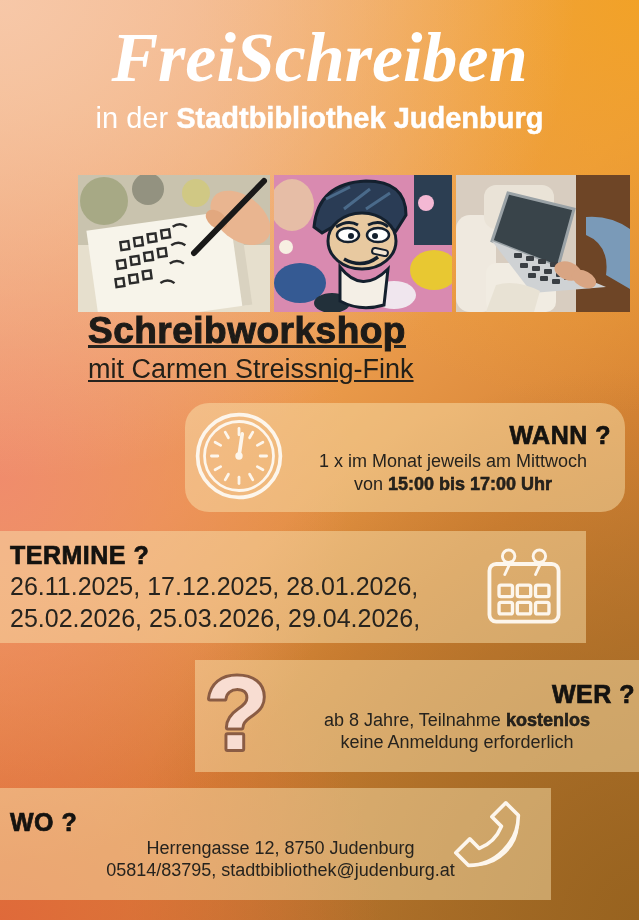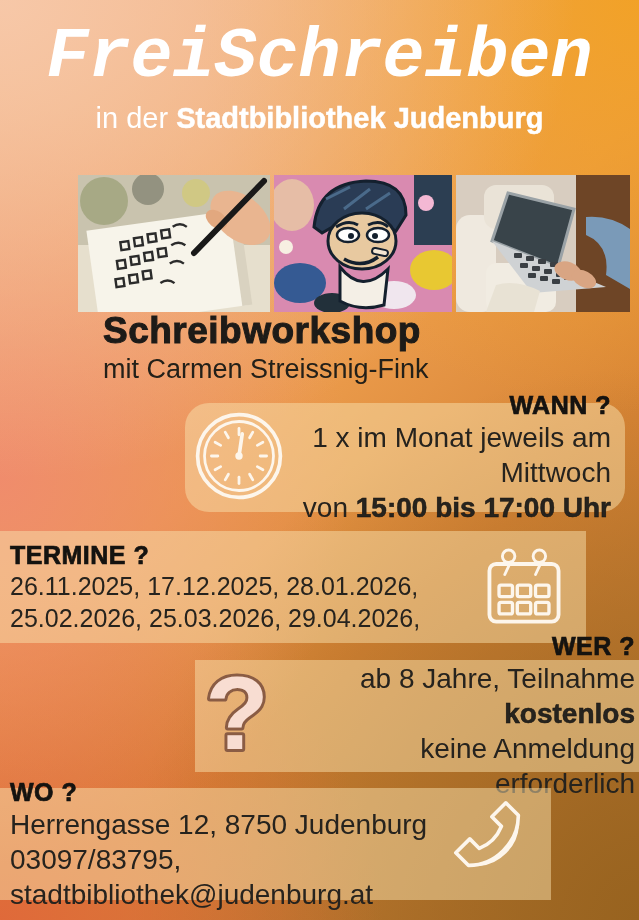--- a/index.html
+++ b/index.html
@@ -9,52 +9,52 @@
     background:
       radial-gradient(90% 52% at 0% 0%, rgba(247,201,170,.95), rgba(247,201,170,0) 100%),
       radial-gradient(70% 45% at 100% 0%, rgba(242,162,37,.95), rgba(242,162,37,0) 100%),
       radial-gradient(55% 42% at 0% 52%, rgba(240,138,110,.9), rgba(240,138,110,0) 100%),
       radial-gradient(60% 38% at 0% 100%, rgba(224,104,58,.95), rgba(224,104,58,0) 100%),
       radial-gradient(80% 60% at 100% 100%, rgba(152,99,31,1), rgba(152,99,31,0) 100%),
       linear-gradient(140deg,#f2b183 0%,#ea9a4a 45%,#d78435 65%,#b27430 100%);
   }
   .title{
     position:absolute;top:18px;left:0;width:100%;text-align:center;
-    font-family:Liberation Mono, monospace;
+    font-family:Liberation Serif, serif;
     font-style:italic;font-weight:bold;font-size:70px;letter-spacing:0px;
     color:#fff;margin:0;
   }
   .subtitle{
     position:absolute;top:102px;left:0;width:100%;text-align:center;
     color:#fff;font-size:29px;
   }
   .subtitle .loc{font-weight:bold;-webkit-text-stroke:.5px #fff;}
   .photos{
     position:absolute;left:78px;top:175px;width:552px;height:137px;
     display:flex;gap:4px;
   }
   .photo{height:137px;overflow:hidden;}
   .photo svg{display:block;}
-  .workshop{position:absolute;left:103px;top:310px;}
+  .workshop{position:absolute;left:88px;top:310px;text-decoration:underline;}
   .workshop h2{
     margin:0;font-size:37px;font-weight:bold;color:#1d1b18;
     -webkit-text-stroke:1px #1d1b18;letter-spacing:.5px;
   }
   .workshop .instructor{font-size:27px;margin-top:2px;color:#232019;}
   .band{
     position:absolute;background:rgba(248,224,172,.5);
     display:flex;align-items:center;box-sizing:border-box;
   }
   .band .txt{flex:1;}
   .right .txt{text-align:right;}
   .heading{
     font-size:25px;font-weight:bold;color:#151310;
     -webkit-text-stroke:.7px #151310;letter-spacing:.5px;line-height:1.2;
   }
-  .line{font-size:28px;line-height:1.25;color:#26231e;}
+  .line{font-size:18px;line-height:1.25;color:#26231e;text-align:center;}
   .line b{-webkit-text-stroke:.5px #151310;}
   .dates{font-size:25px;line-height:1.3;color:#26231e;}
   .wann{left:185px;top:403px;width:440px;height:109px;padding:0 14px 0 8px;gap:10px;border-radius:24px;}
   .termine{left:0;top:531px;width:586px;height:112px;padding:0 0 0 10px;}
   .termine .icon-cal{position:absolute;right:14px;top:8px;}
   .wer{left:195px;top:660px;width:444px;height:112px;padding:0 4px 0 8px;gap:8px;}
   .wo{left:0;top:788px;width:551px;height:112px;padding:0 0 0 10px;}
   .wo .icon-phone{position:absolute;right:2px;top:2px;}
   .icon{flex:0 0 auto;}
 </style>
@@ -227,21 +227,21 @@
       <div class="heading">WER ?</div>
       <div class="line"><span>ab 8 Jahre, Teilnahme </span><b>kostenlos</b></div>
       <div class="line">keine Anmeldung erforderlich</div>
     </div>
   </section>
 
   <section class="band wo">
     <div class="txt">
       <div class="heading">WO ?</div>
       <div class="line">Herrengasse 12, 8750 Judenburg</div>
-      <div class="line">03097/83795, stadtbibliothek@judenburg.at</div>
+      <div class="line">05814/83795, stadtbibliothek@judenburg.at</div>
     </div>
     <span class="icon-phone">
       <svg width="104" height="108" viewBox="0 0 100 100" fill="none" stroke="#fdf6ec" stroke-linecap="round" stroke-linejoin="round">
         <g transform="rotate(-45 50 50)">
           <path stroke-width="3.5" d="M16 28 h19 v13 a30 22 0 0 0 30 0 v-13 h19 v17 a45 40 0 0 1 -68 0 z"></path>
           <path stroke-width="2.5" d="M24 52 a36 30 0 0 0 52 0"></path>
         </g>
       </svg>
     </span>
   </section>

